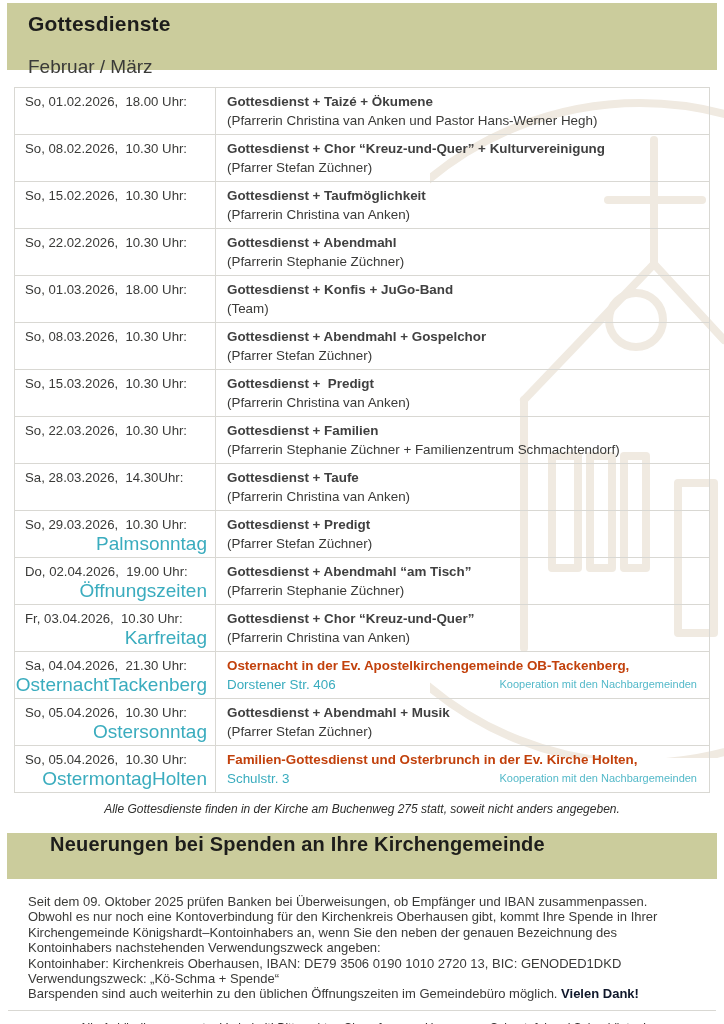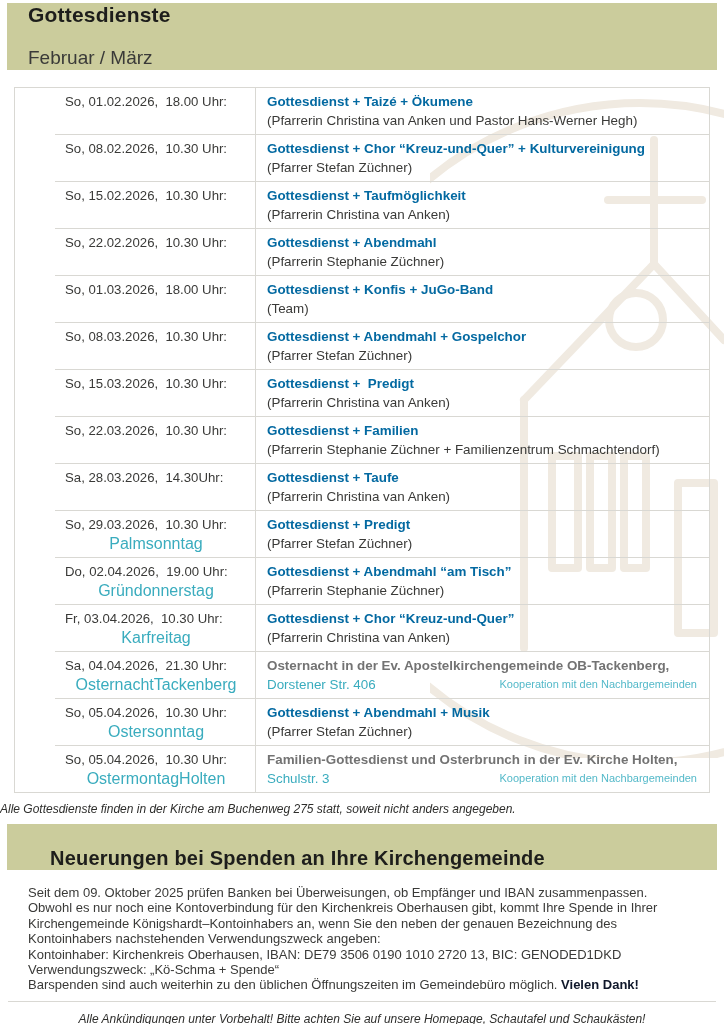--- a/index.html
+++ b/index.html
@@ -1,50 +1,50 @@
 <!DOCTYPE html>
 <html lang="de"><head>
 <meta charset="utf-8">
 <style>
   * { margin:0; padding:0; box-sizing:border-box; }
   html,body { width:724px; height:1024px; background:#fff; overflow:hidden;
               font-family:"Liberation Sans", sans-serif; color:#3a3a38; position:relative; }
 
   
   .band { background:#cbcc9c; margin:0 7px; padding-left:21px; position:relative; z-index:2; }
-  .band1 { margin-top:3px; height:67px; }
+  .band1 { margin-top:3px; height:67px; padding-top:9px; }
   .band1 .title { font-size:21px; font-weight:bold; color:#1d1d1b; letter-spacing:.2px; }
   .band1 .subtitle { font-size:19px; color:#3a3a38; margin-top:20px; }
-  .band2 { margin-top:8px; height:46px; display:flex; align-items:flex-end;padding-left:43px; }
+  .band2 { margin-top:17px; height:46px; display:flex; align-items:flex-start;padding-left:43px; }
   .band2 .title { font-size:20px; font-weight:bold; color:#1d1d1b; letter-spacing:.2px; }
 
   
   .watermark { position:absolute; top:88px; left:430px; width:294px; height:670px;
                z-index:0; pointer-events:none; }
 
   
   .schedule { position:relative; z-index:1; margin:17px 14px 0 14px;
-              border:1px solid #d9d8d3; background:transparent;padding-left:40px; }
+              border:1px solid #d9d8d3; background:transparent; }
   .row { display:flex; border-bottom:1px solid #d9d8d3; min-height:44.5px; }
   .row:last-child { border-bottom:none; }
   .cell-left { width:201px; border-right:1px solid #d9d8d3; padding:4px 8px 4px 10px;
                flex-shrink:0; display:flex; flex-direction:column; justify-content:flex-start; }
   .cell-right { flex:1; padding:4px 10px 4px 11px; }
   .r-date { font-size:13.2px; color:#3a3a38; line-height:19px; white-space:pre-wrap; }
-  .r-label { font-size:16px; color:#3aacbe; line-height:19px; display:flex;
-             justify-content:center; }
-  .svc-title { font-size:13.4px; font-weight:bold; color:#0369a1; line-height:19px;
+  .r-label { font-size:19px; color:#3aacbe; line-height:19px; display:flex;
+             justify-content:flex-end; }
+  .svc-title { font-size:13.4px; font-weight:bold; color:#404040; line-height:19px;
                white-space:pre-wrap; }
-  .svc-title.teal { color:#737373; }
+  .svc-title.teal { color:#c2410c; }
   .detail-line { display:flex; align-items:center; font-size:13.4px; color:#3a3a38;
                  line-height:19px; }
   .detail-line.teal .svc-detail { color:#3aacbe; }
   .coop-note { margin-left:auto; font-size:11px; color:#54b9c9; padding-right:2px; }
 
-  .footnote { margin-top:9px; font-size:12px; font-style:italic;
+  .footnote { margin-top:9px; text-align:center; font-size:12px; font-style:italic;
               color:#2e2e2c; position:relative; z-index:1; }
 
   
   .donation-text { margin:15px 28px 0 28px; font-size:13px; line-height:15.4px; color:#3a3a38; }
   .donation-text .line { white-space:pre-wrap; }
   .thanks { color:#0f172a; font-weight:bold; }
 
   .rule { border:none; border-top:1px solid #d9d8d3; margin:8px 8px 0 8px; }
   .disclaimer { margin-top:10px; text-align:center; font-size:12px; font-style:italic;
                 color:#2e2e2c; }
@@ -212,21 +212,21 @@
         <span class="svc-detail">(Pfarrer Stefan Züchner)</span>
 
       </div>
     </div>
   </div>
 
   <div class="row">
     <div class="cell-left">
       <div class="r-date">Do, 02.04.2026,  19.00 Uhr:</div>
       <div class="r-label">
-        <span class="lbl-l">Gründonnerstag</span>
+        <span class="lbl-l">Öffnungszeiten</span>
           <span class="lbl-r"></span>
       </div>
     </div>
     <div class="cell-right">
       <div class="svc-title">Gottesdienst + Abendmahl “am Tisch”</div>
       <div class="detail-line">
         <span class="svc-detail">(Pfarrerin Stephanie Züchner)</span>
 
       </div>
     </div>

